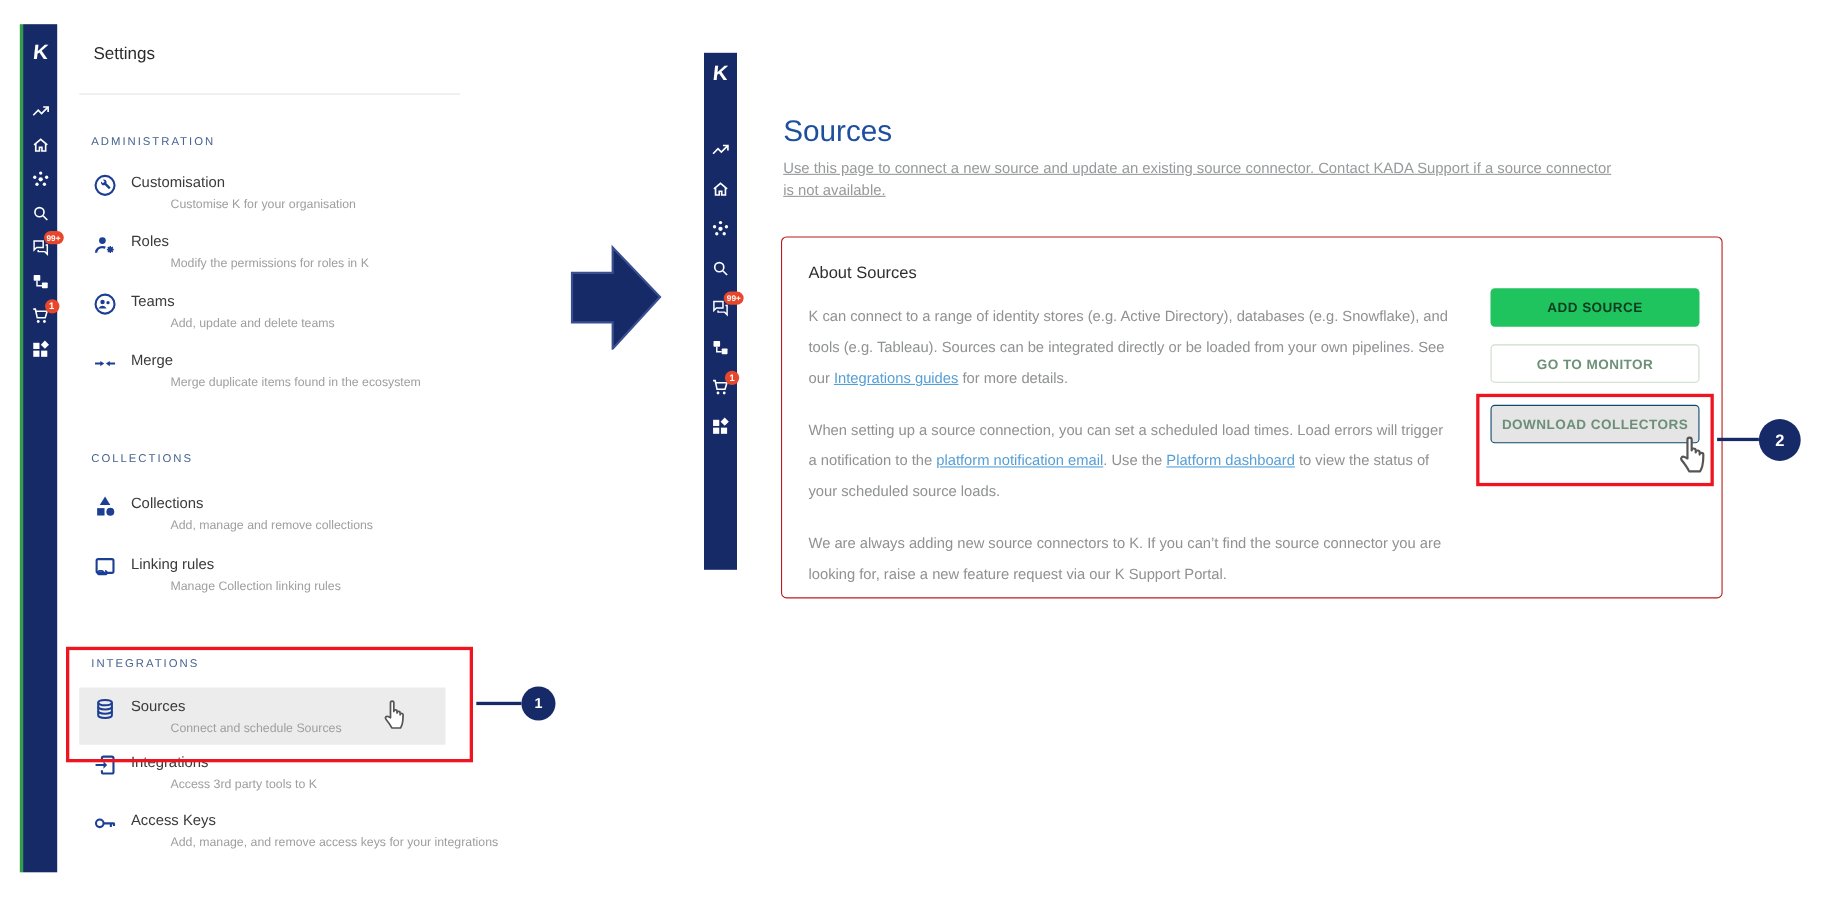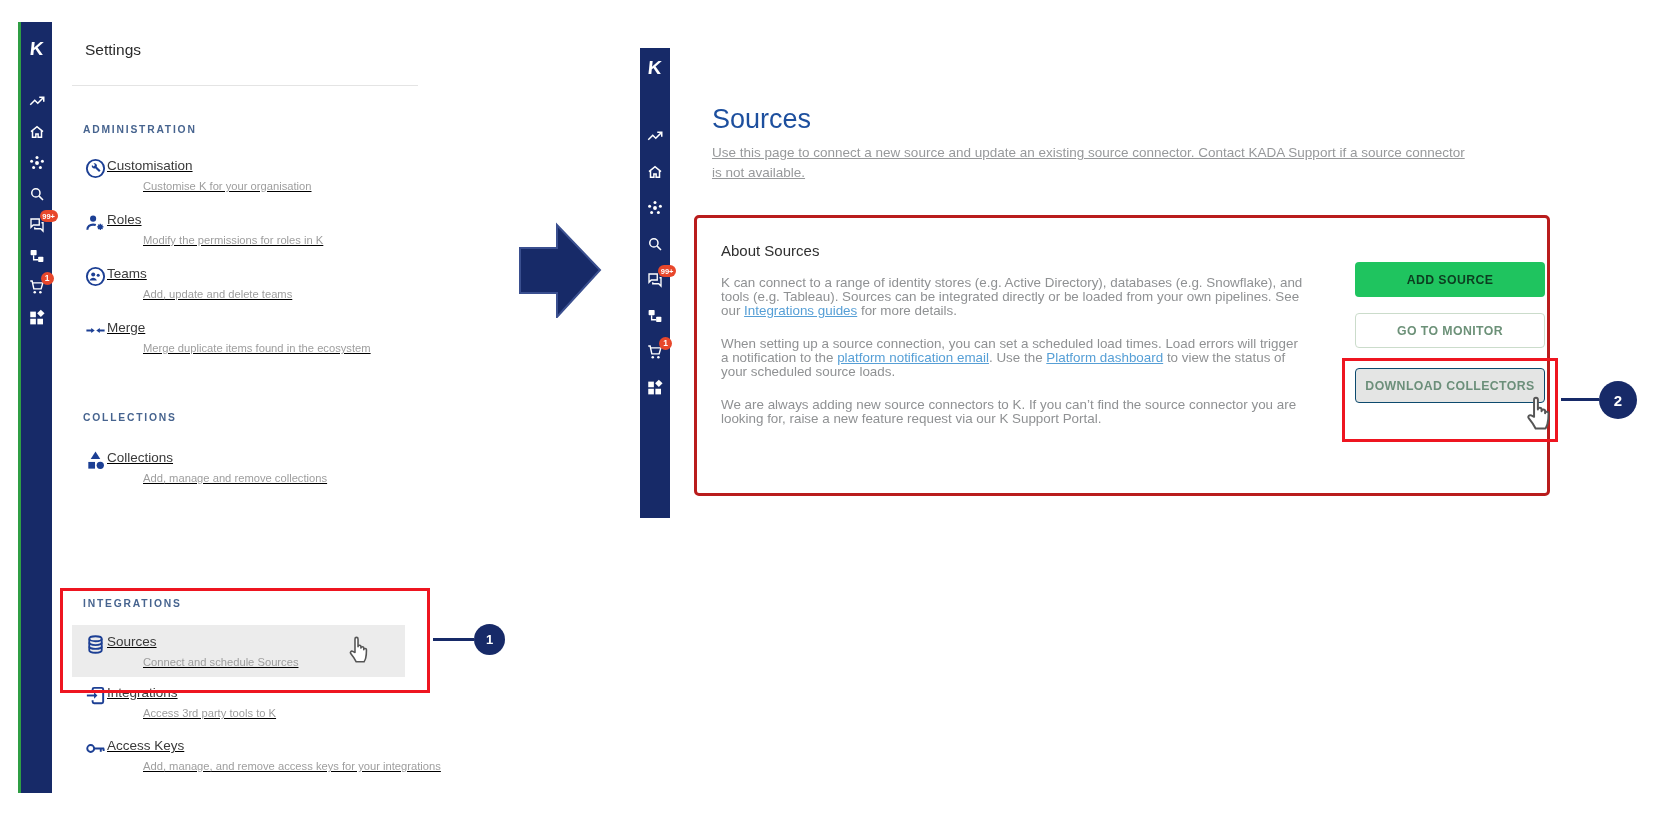--- a/index.html
+++ b/index.html
@@ -24,22 +24,22 @@
   .sb-icon{position:relative;width:18px;height:18px;color:#fff;cursor:pointer;}
   .sb-icon svg{width:18px;height:18px;display:block;}
   .mini-badge{position:absolute;background:var(--badge-red);color:#fff;font-weight:bold;
     border-radius:8px;text-align:center;z-index:3;}
   .mini-badge.pill{top:-6px;right:-12px;font-size:7.5px;line-height:9px;padding:1.5px 2.5px;}
   .mini-badge.dot{top:-6px;right:-8px;width:13px;height:13px;font-size:8.5px;line-height:13px;border-radius:50%;}
 
   
   .settings-title{position:absolute;left:85px;top:41px;font-size:15.5px;color:#2b2b2b;}
   .divider{position:absolute;left:72px;top:85px;width:346px;height:1px;background:#e4e4e4;}
-  .sec-h{position:absolute;left:83px;font-size:10.3px;font-weight:bold;letter-spacing:1.8px;color:#47648f;}
-  .item{position:absolute;left:84px;display:flex;gap:0;cursor:pointer;text-decoration:underline;}
+  .sec-h{position:absolute;left:83px;font-size:10.3px;font-weight:normal;letter-spacing:1.8px;color:#47648f;}
+  .item{position:absolute;left:84px;display:flex;gap:12px;cursor:pointer;}
   .it-icon{width:23px;height:23px;color:var(--icon-blue);flex:0 0 23px;}
   .it-icon svg{width:23px;height:23px;display:block;}
   .it-title{font-size:13.5px;color:#3a3a3a;line-height:16px;margin-top:1px;}
   .it-sub{font-size:11.2px;color:#9e9e9e;line-height:13px;margin-top:6px;margin-left:36px;}
   .hl-row{position:absolute;left:72px;top:625px;width:333px;height:52px;background:#ececec;cursor:pointer;}
   .hl-row .item{left:12px;top:8px;}
 
   
   .red-box{position:absolute;border:3px solid var(--red);z-index:4;pointer-events:none;}
   #red-box-1{left:60px;top:588px;width:370px;height:105px;}
@@ -54,24 +54,24 @@
   .cursor{position:absolute;z-index:6;}
   #cursor-1{left:347px;top:632px;width:27px;}
   #cursor-2{left:1524px;top:391px;width:34px;}
   .cursor svg{display:block;width:100%;}
 
   .big-arrow{position:absolute;left:515px;top:222px;width:88px;height:96px;}
 
   
   .page-title{position:absolute;left:712px;top:104px;font-size:27px;font-weight:500;color:var(--title-blue);}
   .page-sub{position:absolute;left:712px;top:143px;width:755px;font-size:13.5px;line-height:19.5px;color:#97999b;text-decoration:underline;}
-  .about-card{position:absolute;left:694px;top:215px;width:856px;height:281px;background:#fff;
-    border:3px solid #b91c1c;border-radius:5px;padding:21px 24px;}
+  .about-card{position:absolute;left:710px;top:215px;width:856px;height:329px;background:#fff;
+    border:1px solid #b91c1c;border-radius:5px;padding:21px 24px;}
   .card-title{font-size:15px;color:#2f2f2f;margin:3px 0 17px 0;}
-  .card-text{width:582px;font-size:13.4px;line-height:14px;color:#8f9193;}
+  .card-text{width:582px;font-size:13.4px;line-height:28px;color:#8f9193;}
   .card-text p{margin-bottom:19px;}
   .card-text a{color:var(--link);text-decoration:underline;cursor:pointer;}
   .btn{position:absolute;left:1355px;width:190px;height:35px;border-radius:4px;font-size:12.3px;
     font-weight:600;letter-spacing:.4px;display:flex;align-items:center;justify-content:center;
     cursor:pointer;font-family:"Liberation Sans",sans-serif;border:none;}
   #btn-add{top:262px;background:var(--green);color:#0c3d20;}
   #btn-monitor{top:313px;background:#fff;border:1px solid #cbdccb;color:#6c9178;}
   #btn-download{top:368px;background:#e4e5e4;border:1px solid #0c4a6e;color:#6c8f7a;}
 </style>
 </head>
@@ -222,20 +222,35 @@
           <rect x="4.5" y="13.5" width="7" height="7" fill="currentColor"></rect>
           <circle cx="17" cy="17" r="3.8" fill="currentColor"></circle>
         </svg>
       </span>
     <div>
         <div class="it-title">Collections</div>
     <div class="it-sub">Add, manage and remove collections</div>
       </div>
   </div>
 
+  <div class="item" style="top:504px">
+    <span class="it-icon">
+        <svg viewBox="0 0 24 24">
+          <rect x="4" y="4.5" width="16" height="13" rx="1.5" fill="none" stroke="currentColor" stroke-width="2"></rect>
+          <g stroke="currentColor" stroke-width="1.6" fill="none">
+            <path d="M6.8 19h2a1.7 1.7 0 0 0 0-3.4h-2a1.7 1.7 0 0 0 0 3.4z"></path>
+            <path d="M10 19h2a1.7 1.7 0 0 0 0-3.4"></path>
+          </g>
+        </svg>
+      </span>
+    <div>
+        <div class="it-title">Linking rules</div>
+    <div class="it-sub">Manage Collection linking rules</div>
+      </div>
+  </div>
 
   <div class="sec-h" style="top:598px">INTEGRATIONS</div>
 
   <div class="hl-row">
     <div class="item">
       <span class="it-icon">
           <svg viewBox="0 0 24 24">
             <ellipse cx="12" cy="6" rx="6.5" ry="2.6" fill="none" stroke="currentColor" stroke-width="1.9"></ellipse>
             <path d="M5.5 6v12c0 1.4 2.9 2.6 6.5 2.6s6.5-1.2 6.5-2.6V6" fill="none" stroke="currentColor" stroke-width="1.9"></path>
             <path d="M5.5 10c0 1.4 2.9 2.6 6.5 2.6s6.5-1.2 6.5-2.6 M5.5 14c0 1.4 2.9 2.6 6.5 2.6s6.5-1.2 6.5-2.6" fill="none" stroke="currentColor" stroke-width="1.9"></path>

